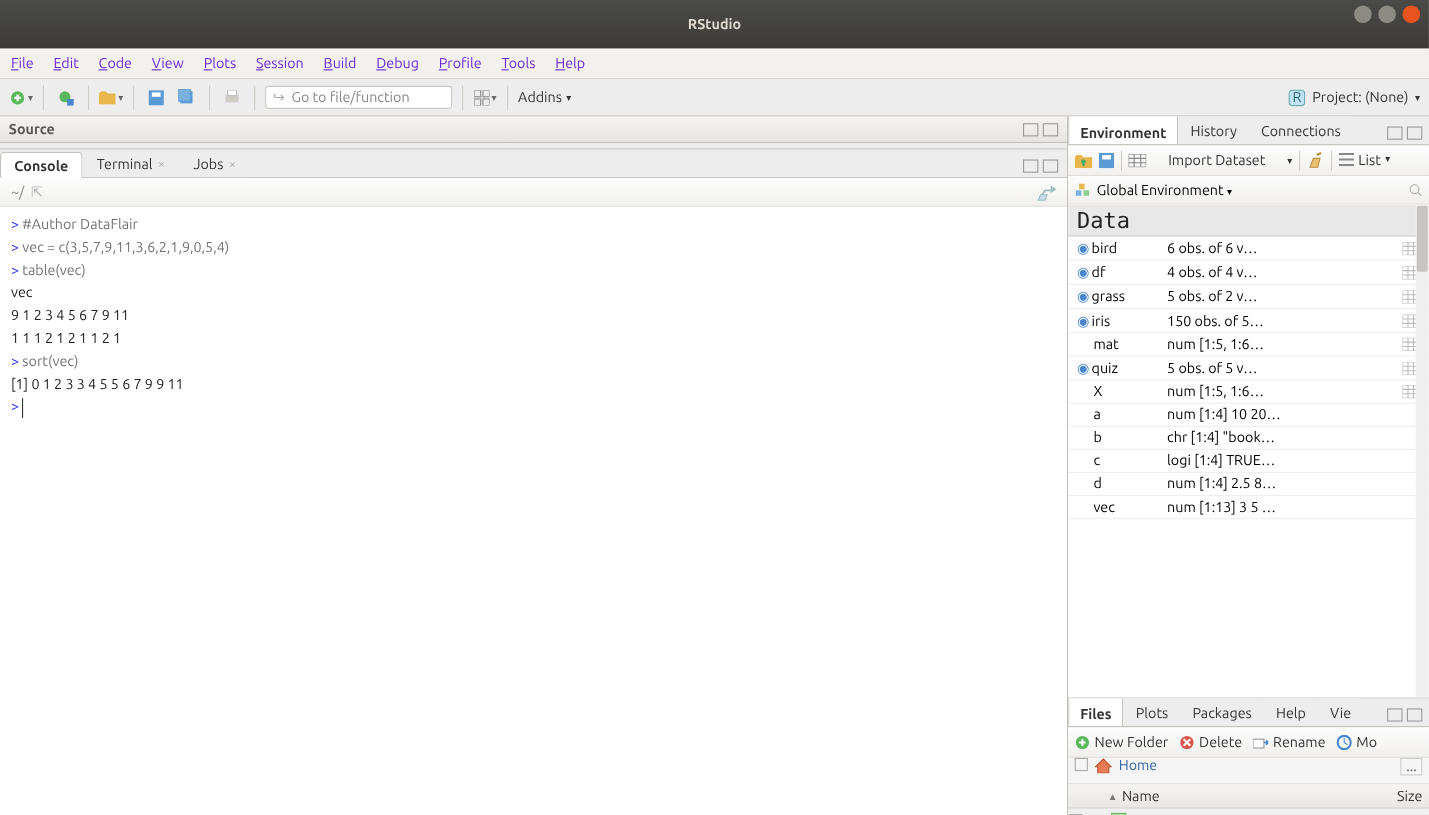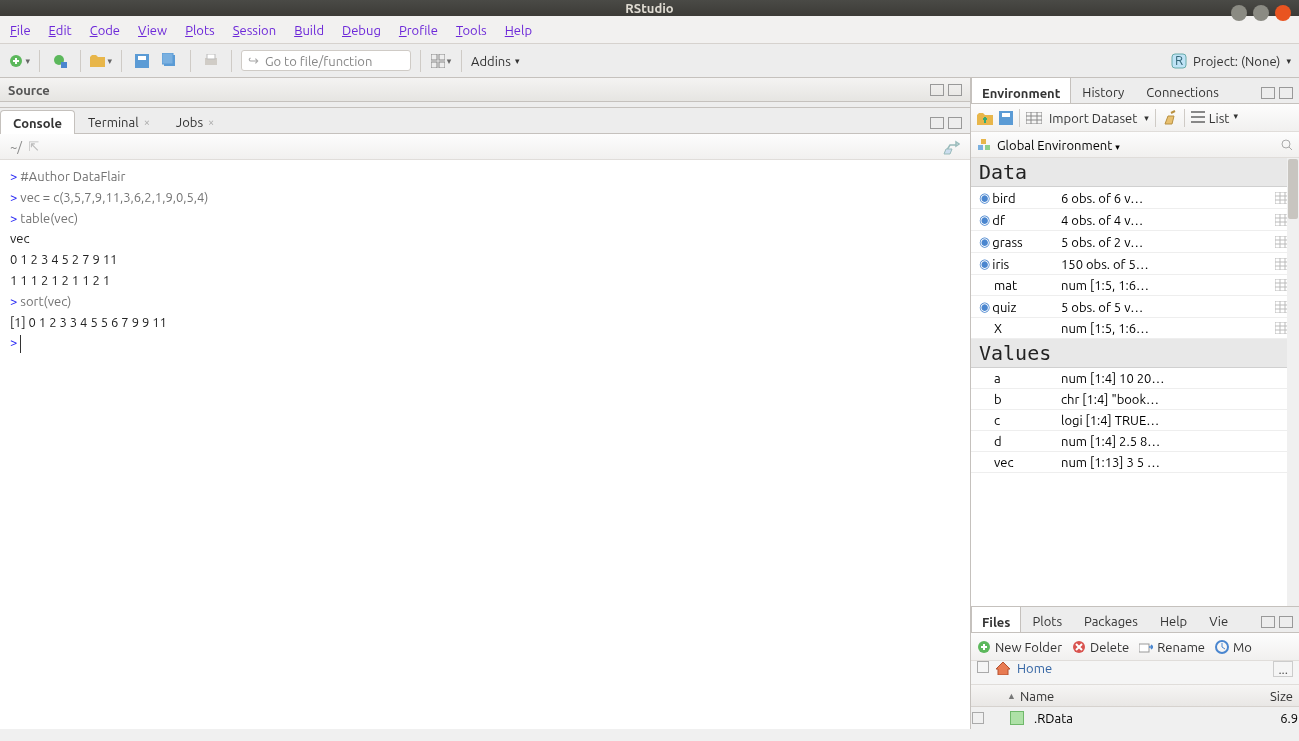--- a/index.html
+++ b/index.html
@@ -1,18 +1,18 @@
 <!DOCTYPE html>
 <html><head>
 <meta charset="utf-8">
 <style>
 * { box-sizing: border-box; margin: 0; padding: 0; font-family: "Ubuntu", "Segoe UI", Arial, sans-serif; font-size: 13px; }
 html, body { width: 1299px; height: 741px; overflow: hidden; background: #f0f0f0; }
 
-.titlebar { height: 16px; background: linear-gradient(#4a4a46, #3c3b37); color: #dfdbd2; display: flex; align-items: center; justify-content: center; position: relative; font-weight: bold; }
+.titlebar { height: 44px; background: linear-gradient(#4a4a46, #3c3b37); color: #dfdbd2; display: flex; align-items: center; justify-content: center; position: relative; font-weight: bold; }
 .titlebar .win-controls { position: absolute; right: 8px; top: 5px; display: flex; gap: 6px; }
 .wc { width: 16px; height: 16px; border-radius: 50%; display: inline-block; }
 .wc.min { background: #8b8b83; }
 .wc.max { background: #8b8b83; }
 .wc.close { background: #e95420; }
 
 .menubar { height: 28px; background: #f2f1f0; display: flex; align-items: center; padding: 0 10px; gap: 18px; border-bottom: 1px solid #d6d2ce; }
 .menubar span { color: #6d28d9; }
 .menubar span u { text-decoration: underline; }
 
@@ -211,21 +211,21 @@
             <path d="M3 14 L8 6 L14 6 L14 3 L17 5 L14 7 L14 6" fill="none" stroke="#9bb" stroke-width="1.5"></path>
             <path d="M2 15 L4 10 L10 10 L8 15Z" fill="#cde" stroke="#9bb"></path>
           </svg>
       </span>
     </div>
     <div class="console-body" id="console">
         <div><span class="prompt">&gt; </span><span class="cmd">#Author DataFlair</span></div>
         <div><span class="prompt">&gt; </span><span class="cmd">vec = c(3,5,7,9,11,3,6,2,1,9,0,5,4)</span></div>
         <div><span class="prompt">&gt; </span><span class="cmd">table(vec)</span></div>
         <div class="out">vec</div>
-        <div class="out"> 0  1  2  3  4  5  2  7  9 11 </div>
+        <div class="out"> 9  1  2  3  4  5  6  7  9 11 </div>
         <div class="out"> 1  1  1  2  1  2  1  1  2  1 </div>
         <div><span class="prompt">&gt; </span><span class="cmd">sort(vec)</span></div>
         <div class="out"> [1]  0  1  2  3  3  4  5  5  6  7  9  9 11</div>
         <div><span class="prompt">&gt; </span><span class="cursor"></span></div>
       </div>
   </div>
 
   <div class="right-pane">
     <div class="env-top">
       <div class="env-tabs">
@@ -244,21 +244,21 @@
               <path d="M6 8 L10 8 M8 6 L8 12" stroke="#3a7" stroke-width="2"></path>
             </svg>
           </span>
         <span>
             <svg width="14" height="14">
               <rect width="14" height="14" fill="#5b9bd5"></rect>
               <rect x="3" y="2" width="8" height="4" fill="#fff"></rect>
             </svg>
           </span>
         <span style="width:1px;height:18px;background:#cfcbc6"></span>
-        <span style="display:flex;align-items:center;gap:7px">
+        <span style="display:flex;align-items:center;gap:20px">
           <svg width="16" height="12">
               <rect width="16" height="12" fill="none" stroke="#888"></rect>
               <path d="M0 4h16M0 8h16M5 0v12M11 0v12" stroke="#888"></path>
             </svg>
           <span>Import Dataset</span> 
             <span style="font-size:9px">▾</span>
         </span>
         <span style="width:1px;height:18px;background:#cfcbc6"></span>
         <span>
             <svg width="16" height="16">
@@ -356,21 +356,20 @@
           <div class="env-row">
             <div class="env-name"><span style="width:13px;display:inline-block"></span> X</div>
             <div class="env-val">num [1:5, 1:6…</div>
             <div class="env-grid">
               <svg width="14" height="12">
                 <rect width="14" height="12" fill="none" stroke="#bbb"></rect>
                 <path d="M0 4h14M0 8h14M5 0v12M10 0v12" stroke="#bbb"></path>
               </svg>
             </div>
           </div>
-          <div class="env-section">Values</div>
           <div class="env-row">
             <div class="env-name"><span style="width:13px;display:inline-block"></span> a</div>
             <div class="env-val">num [1:4] 10 20…</div>
           </div>
           <div class="env-row">
             <div class="env-name"><span style="width:13px;display:inline-block"></span> b</div>
             <div class="env-val">chr [1:4] "book…</div>
           </div>
           <div class="env-row">
             <div class="env-name"><span style="width:13px;display:inline-block"></span> c</div>

